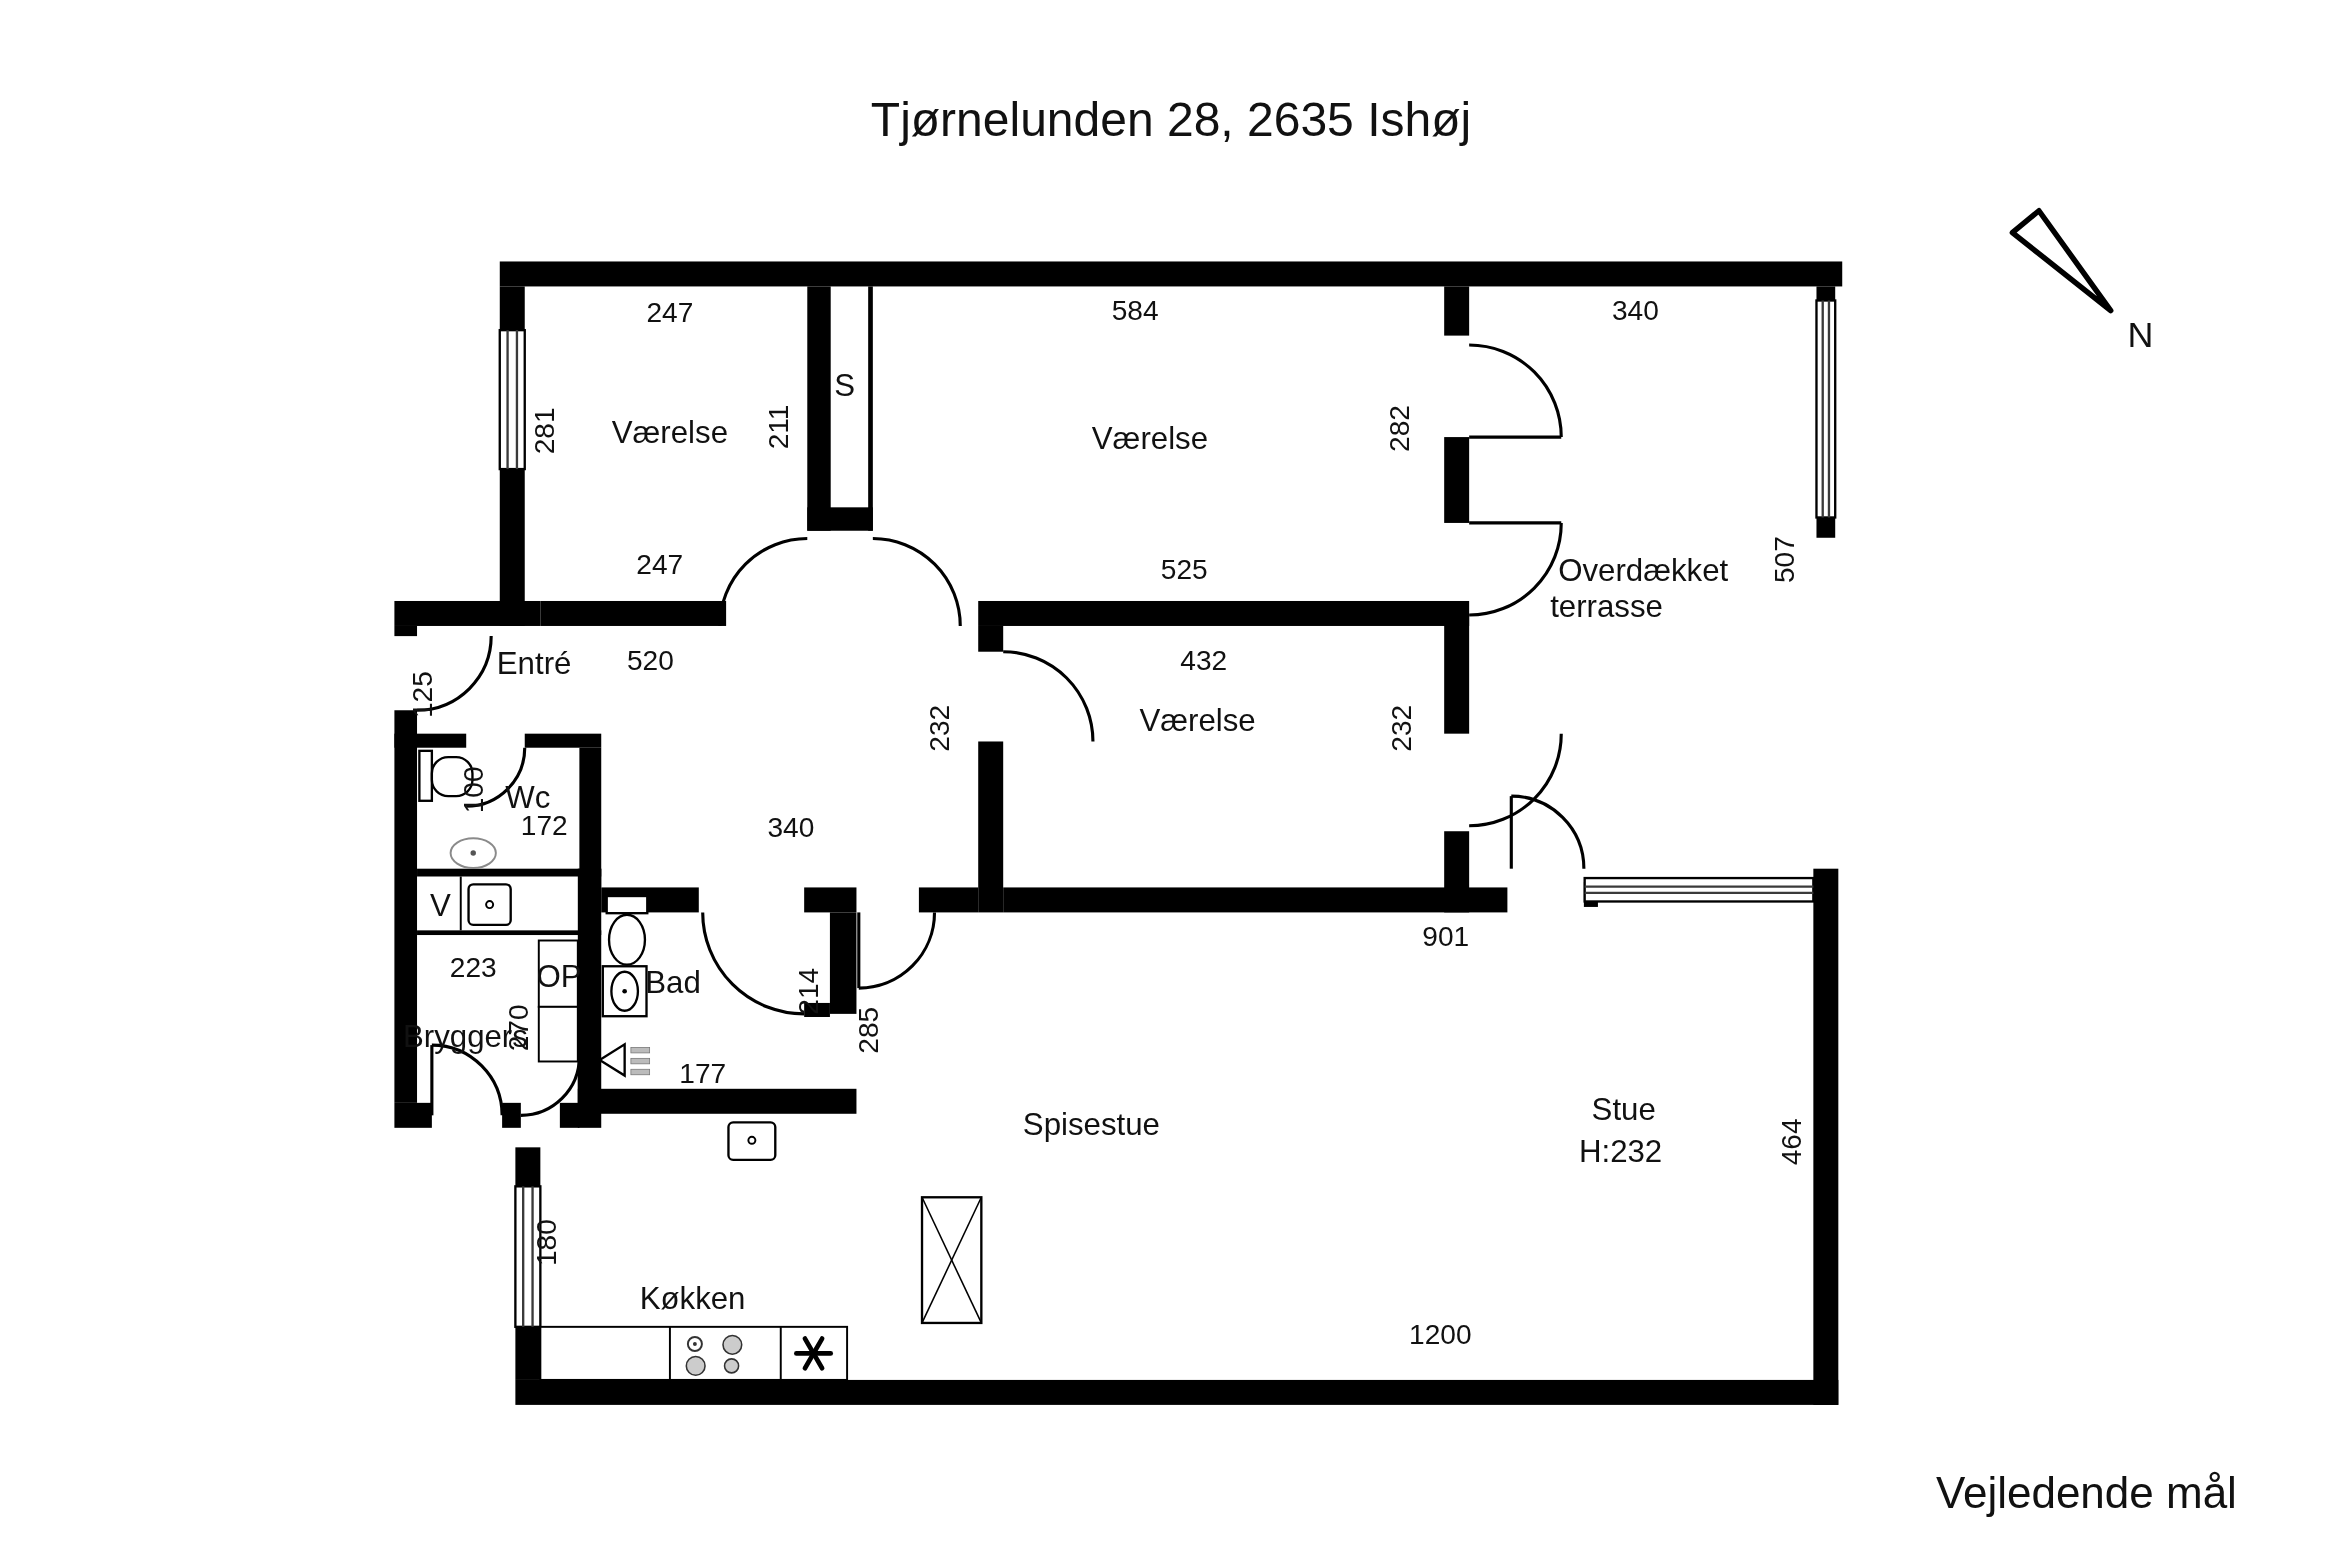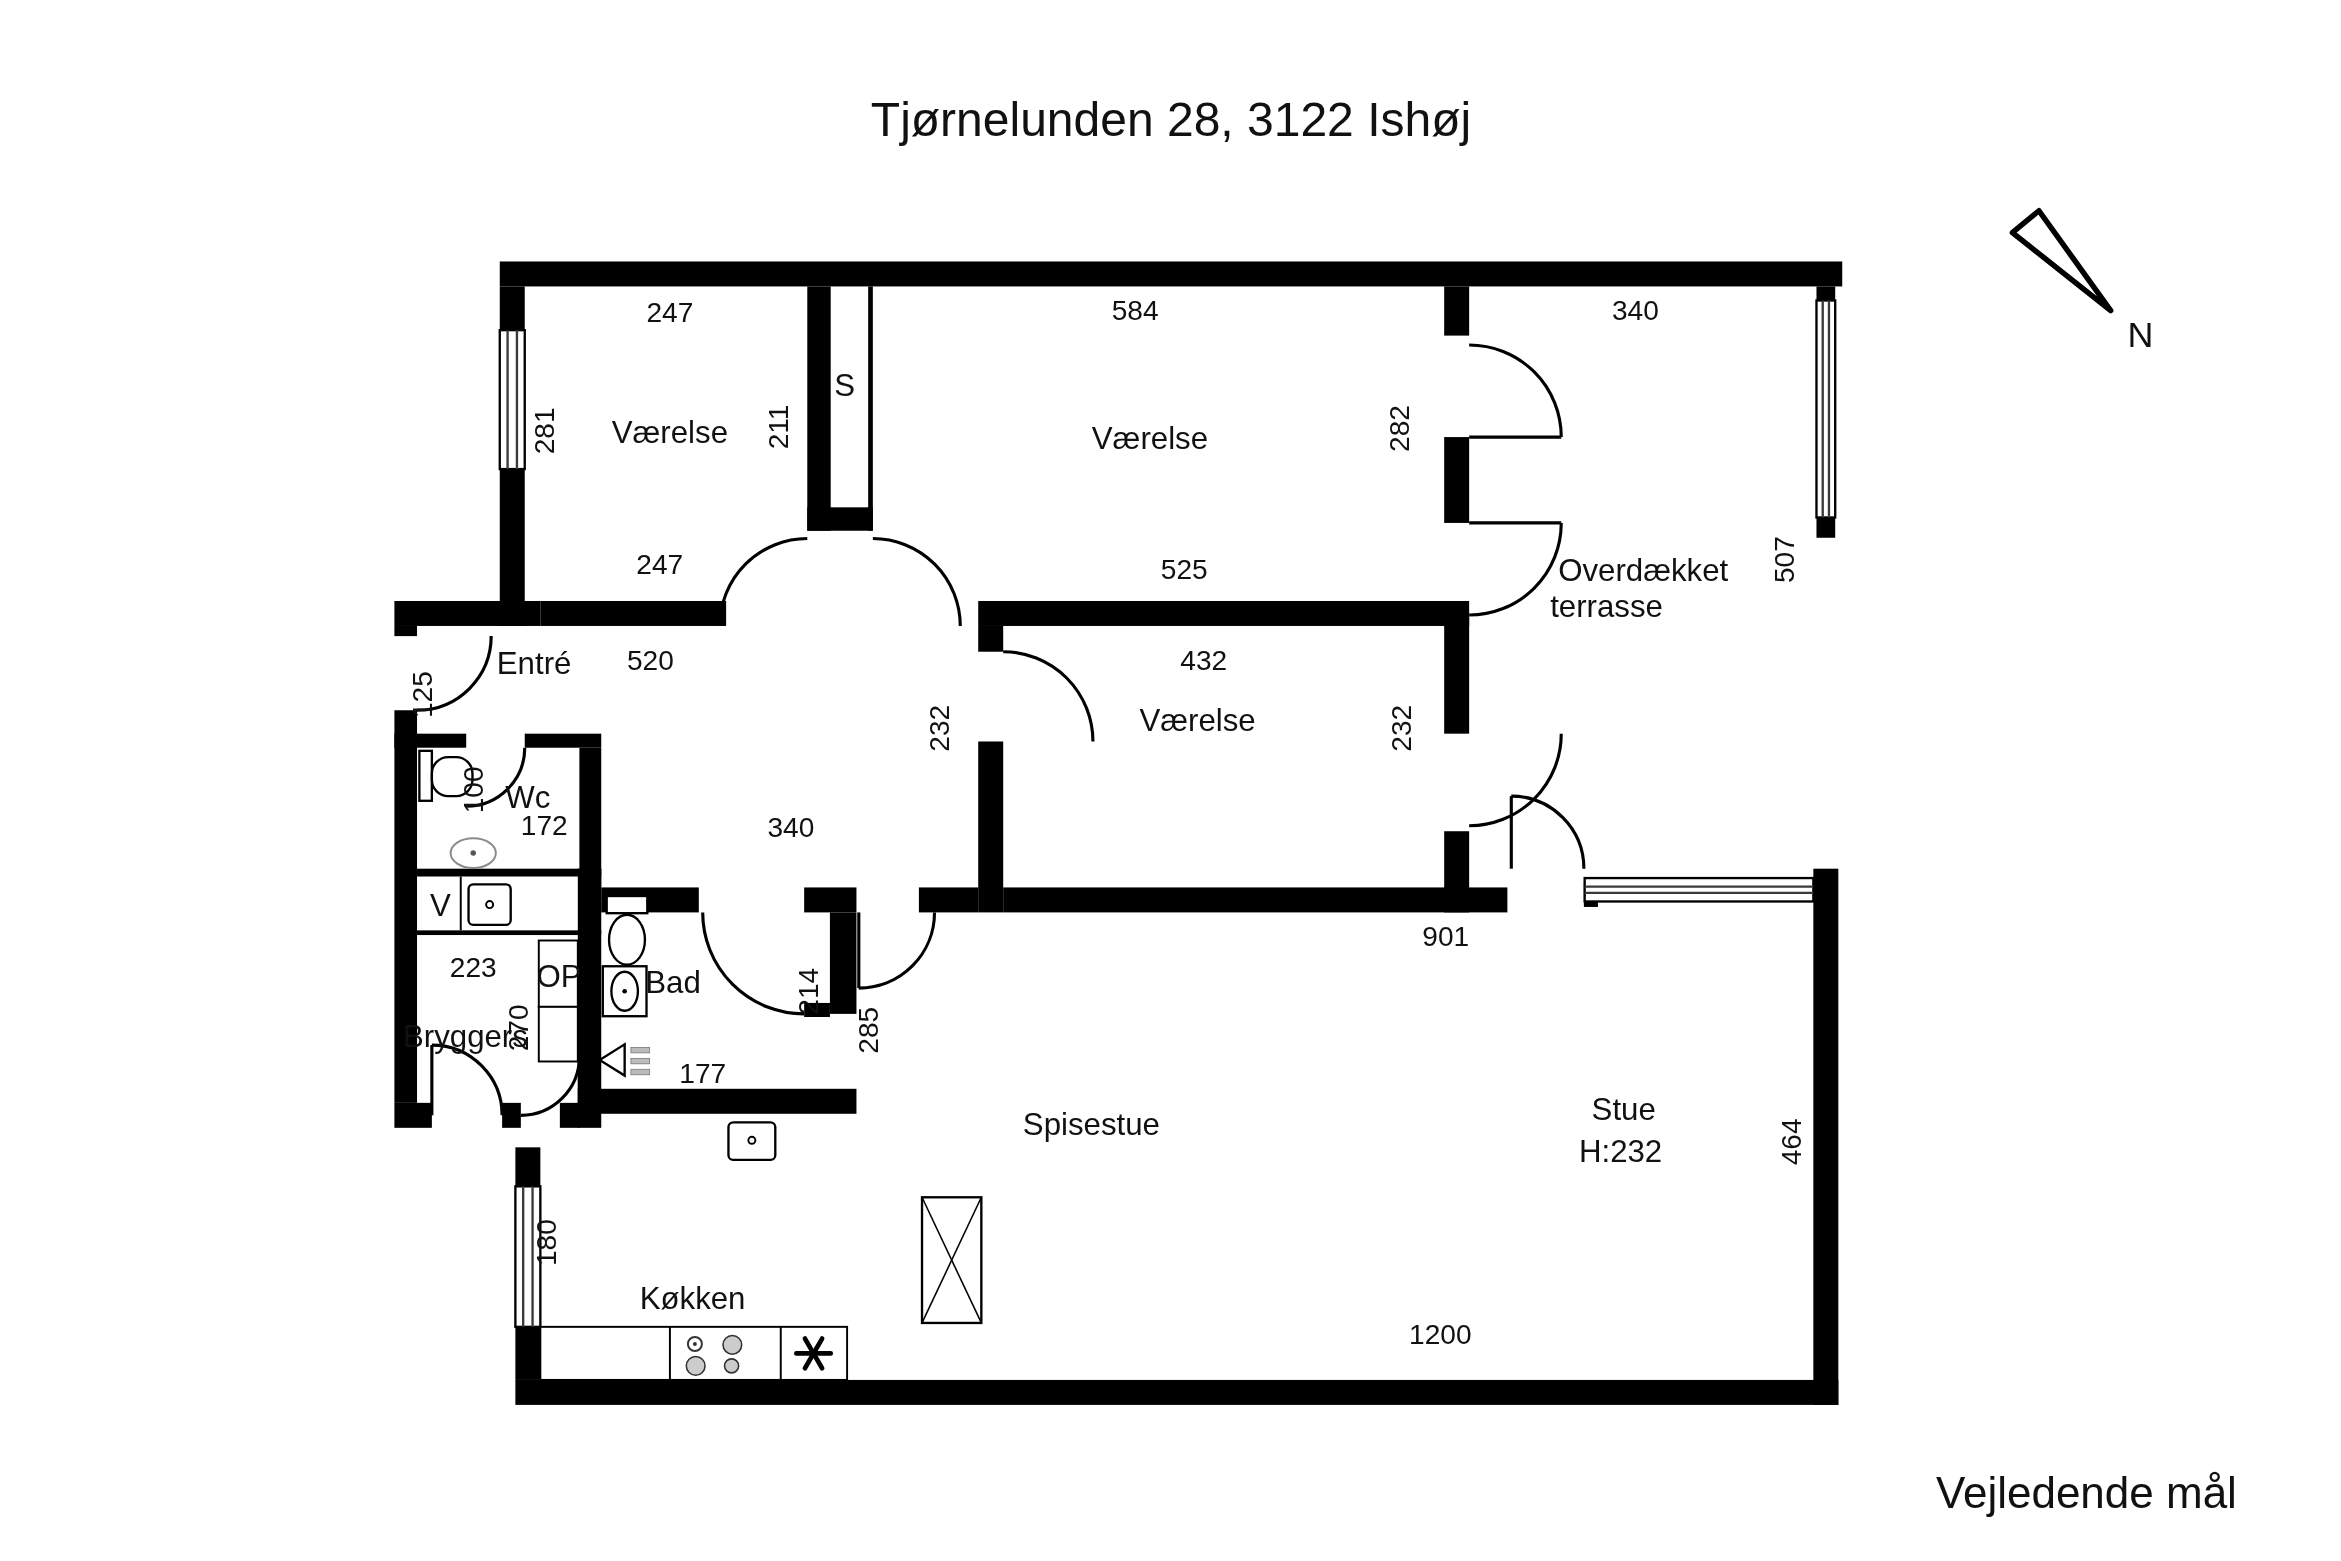--- a/index.html
+++ b/index.html
@@ -229,16 +229,16 @@
         <text x="676" y="1317" text-anchor="middle" class="lbl dim-label" font-size="36" transform="rotate(-90 676 1317)">270</text>
         <text x="1048" y="1270" text-anchor="middle" class="lbl dim-label" font-size="36" transform="rotate(-90 1048 1270)">214</text>
         <text x="1125" y="1320" text-anchor="middle" class="lbl dim-label" font-size="36" transform="rotate(-90 1125 1320)">285</text>
         <text x="900" y="1388" text-anchor="middle" class="lbl dim-label" font-size="36">177</text>
         <text x="2307" y="1463" text-anchor="middle" class="lbl dim-label" font-size="36" transform="rotate(-90 2307 1463)">464</text>
         <text x="712" y="1592" text-anchor="middle" class="lbl dim-label" font-size="36" transform="rotate(-90 712 1592)">180</text>
         <text x="1845" y="1722" text-anchor="middle" class="lbl dim-label" font-size="36">1200</text>
       </g>
   </svg>
 
-  <div style="position:absolute;left:0;top:92px;width:2342px;text-align:center;font-size:48px;color:#111;">Tjørnelunden 28, 3122 Ishøj</div>
+  <div style="position:absolute;left:0;top:92px;width:2342px;text-align:center;font-size:48px;color:#111;">Tjørnelunden 28, 2635 Ishøj</div>
   <div style="position:absolute;left:1936px;top:1468px;width:406px;text-align:left;font-size:44px;color:#111;">Vejledende mål</div>
 </div>
 
 
 </body></html>

